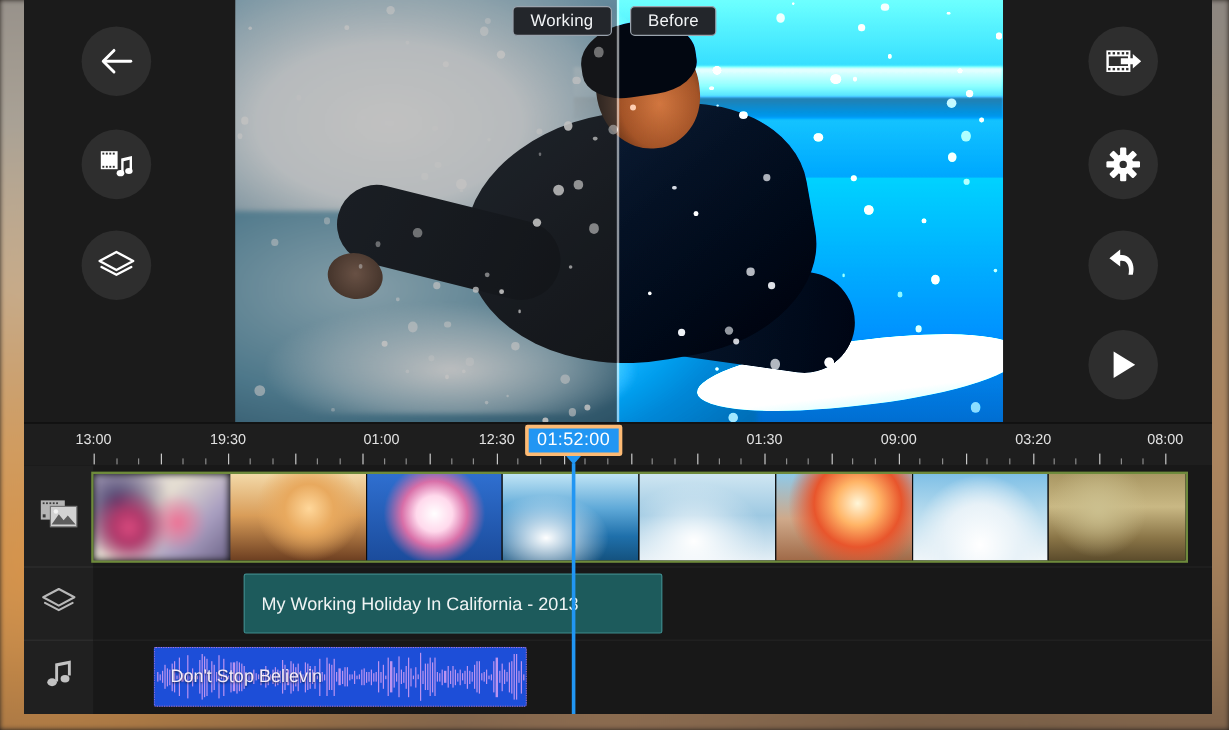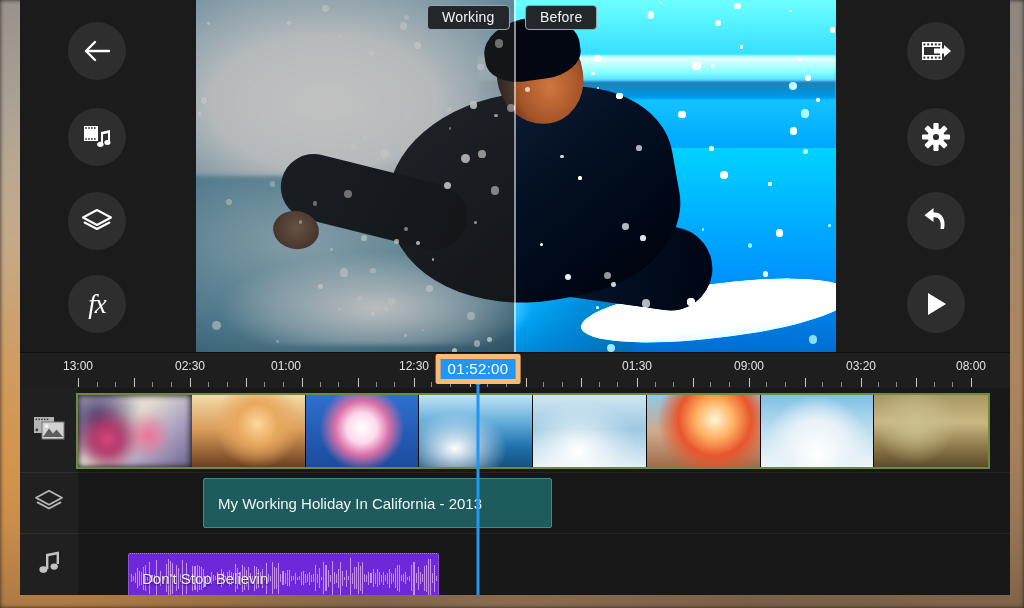--- a/index.html
+++ b/index.html
@@ -203,21 +203,21 @@
     position: absolute; bottom: 1px; width: 1px;
     background: #8b8b8b;
   }
   .tick.major { height: 9px; background: #c9c9c9; }
   .tick.minor { height: 5px; }
 
   #playhead-badge {
     position: absolute; top: 2px;
     transform: translateX(-50%);
     background: #2196f3;
-    border: 5px solid #fdba74;
+    border: 3px solid #fdba74;
     color: #ffffff;
     font-size: 15px;
     padding: 1px 7px 2px;
     border-radius: 2px;
     letter-spacing: .3px;
     z-index: 6;
     text-align: right;
   }
   #playhead-arrow {
     position: absolute; top: 26px;
@@ -279,22 +279,22 @@
     display: flex; align-items: center;
     padding-left: 14px;
     overflow: hidden;
   }
   #title-clip span {
     color: #f0f4f4; font-size: 15px; white-space: nowrap;
   }
 
   
   #audio-clip {
-    position: absolute; top: 19px; height: 50px;
-    background: #6d28d9;
+    position: absolute; top: 5px; height: 50px;
+    background: #1d4ed8;
     border: 1px dotted #b479d8;
     border-radius: 2px;
     overflow: hidden;
   }
   #audio-clip .wave {
     position: absolute; inset: 0;
     display: flex; align-items: center; gap: 1px;
     padding: 0 2px;
   }
   #audio-clip .wave i {
@@ -351,23 +351,20 @@
 
       <div class="tool-btn r3">
         <span>
           <svg width="32" height="28" viewBox="0 0 32 28">
             <path d="M16 3 L30 10.5 L16 18 L2 10.5 Z" fill="none" stroke="#fff" stroke-width="2" stroke-linejoin="round"></path>
             <path d="M3.6 15.5 L16 22 L28.4 15.5" fill="none" stroke="#fff" stroke-width="2" stroke-linecap="round" stroke-linejoin="round"></path>
           </svg>
         </span>
       </div>
 
-      <div class="tool-btn r4">
-        <span class="fx-glyph">fx</span>
-      </div>
     </div>
 
     <div id="preview">
 
       <div id="before-half">
         <div class="scene-wrap">
           <div class="scene">
             <div class="sky"></div>
             <div class="horizon"></div>
             <div class="horizon-band"></div>
@@ -635,22 +632,22 @@
         <div class="tick minor" style="left: 709px;"></div>
         <div class="tick minor" style="left: 746px;"></div>
         <div class="tick minor" style="left: 765px;"></div>
         <div class="tick minor" style="left: 802px;"></div>
         <div class="tick minor" style="left: 821px;"></div>
         <div class="tick minor" style="left: 858px;"></div>
         <div class="tick minor" style="left: 876px;"></div>
         <div class="tick minor" style="left: 914px;"></div>
         <div class="tick minor" style="left: 932px;"></div>
         <div class="tick-label" style="left: 58px;">13:00</div>
-        <div class="tick-label" style="left: 170px;">02:30</div>
-        <div class="tick-label" style="left: 266px;">01:00</div>
+        <div class="tick-label" style="left: 170px;">19:30</div>
+        <div class="tick-label" style="left: 298px;">01:00</div>
         <div class="tick-label" style="left: 394px;">12:30</div>
         <div class="tick-label" style="left: 617px;">01:30</div>
         <div class="tick-label" style="left: 729px;">09:00</div>
         <div class="tick-label" style="left: 841px;">03:20</div>
         <div class="tick-label" style="left: 951px;">08:00</div>
       </div>
 
     <div id="playhead-line" style="left: 458px;"></div>
     <div id="playhead-arrow" style="left: 458px;"></div>
     <div id="playhead-badge" style="left: 458px;">01:52:00</div>

